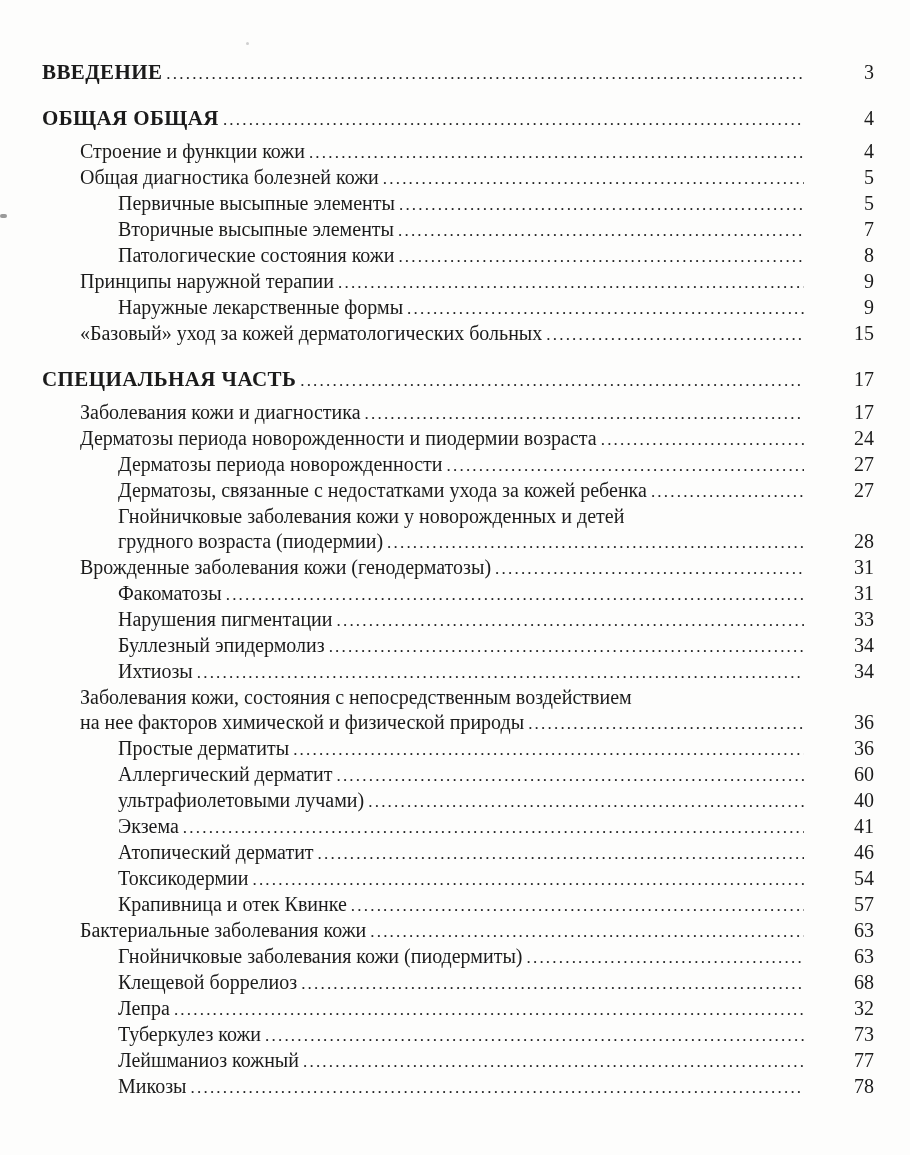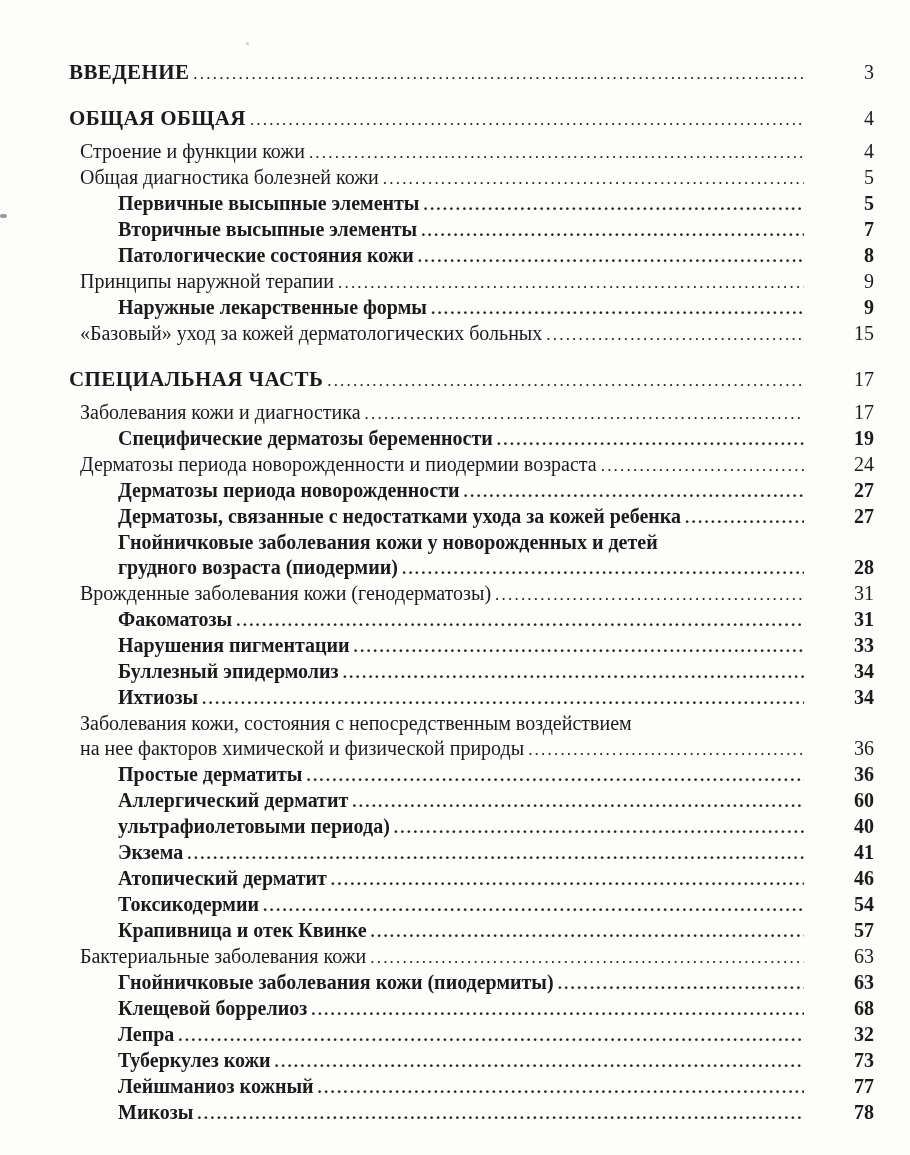--- a/index.html
+++ b/index.html
@@ -9,23 +9,23 @@
     font-family: "Liberation Serif", "DejaVu Serif", serif;
     color: #1b1b1b;
     overflow: hidden;
     position: relative;
   }
   .page { width: 910px; height: 1155px; position: relative; }
   .toc { padding: 40px 36px 0 42px; }
   .entry { font-size: 20px; }
   .entry .line, .entry .row { line-height: 25px; }
   .entry.section { margin-top: 20px; margin-bottom: 7px; }
-  .entry.section .title { font-weight: bold; font-size: 21px; letter-spacing: 0.4px; margin-left: 27px; }
+  .entry.section .title { font-weight: bold; font-size: 21px; letter-spacing: 0.4px; }
   .entry.lvl1 { padding-left: 38px; }
-  .entry.lvl2 { padding-left: 76px; font-weight: bold; }
+  .entry.lvl2 { padding-left: 76px; }
   .row { display: flex; align-items: baseline; }
   .title { white-space: nowrap; }
   .leader {
     flex: 1 1 auto;
     overflow: hidden;
     white-space: nowrap;
     margin: 0 8px 0 4px;
     font-size: 17px;
     letter-spacing: 2.2px;
     color: #222;
@@ -128,27 +128,20 @@
           <span class="pagenum">17</span>
         </div>
       </div>
       <div class="entry lvl1">
         <div class="row">
           <span class="title">Заболевания кожи и диагностика</span>
           <span class="leader"></span>
           <span class="pagenum">17</span>
         </div>
       </div>
-      <div class="entry lvl2">
-        <div class="row">
-          <span class="title">Специфические дерматозы беременности</span>
-          <span class="leader"></span>
-          <span class="pagenum">19</span>
-        </div>
-      </div>
       <div class="entry lvl1">
         <div class="row">
           <span class="title">Дерматозы периода новорожденности и пиодермии возраста</span>
           <span class="leader"></span>
           <span class="pagenum">24</span>
         </div>
       </div>
       <div class="entry lvl2">
         <div class="row">
           <span class="title">Дерматозы периода новорожденности</span>
@@ -223,21 +216,21 @@
       </div>
       <div class="entry lvl2">
         <div class="row">
           <span class="title">Аллергический дерматит</span>
           <span class="leader"></span>
           <span class="pagenum">60</span>
         </div>
       </div>
       <div class="entry lvl2">
         <div class="row">
-          <span class="title">ультрафиолетовыми периода)</span>
+          <span class="title">ультрафиолетовыми лучами)</span>
           <span class="leader"></span>
           <span class="pagenum">40</span>
         </div>
       </div>
       <div class="entry lvl2">
         <div class="row">
           <span class="title">Экзема</span>
           <span class="leader"></span>
           <span class="pagenum">41</span>
         </div>

